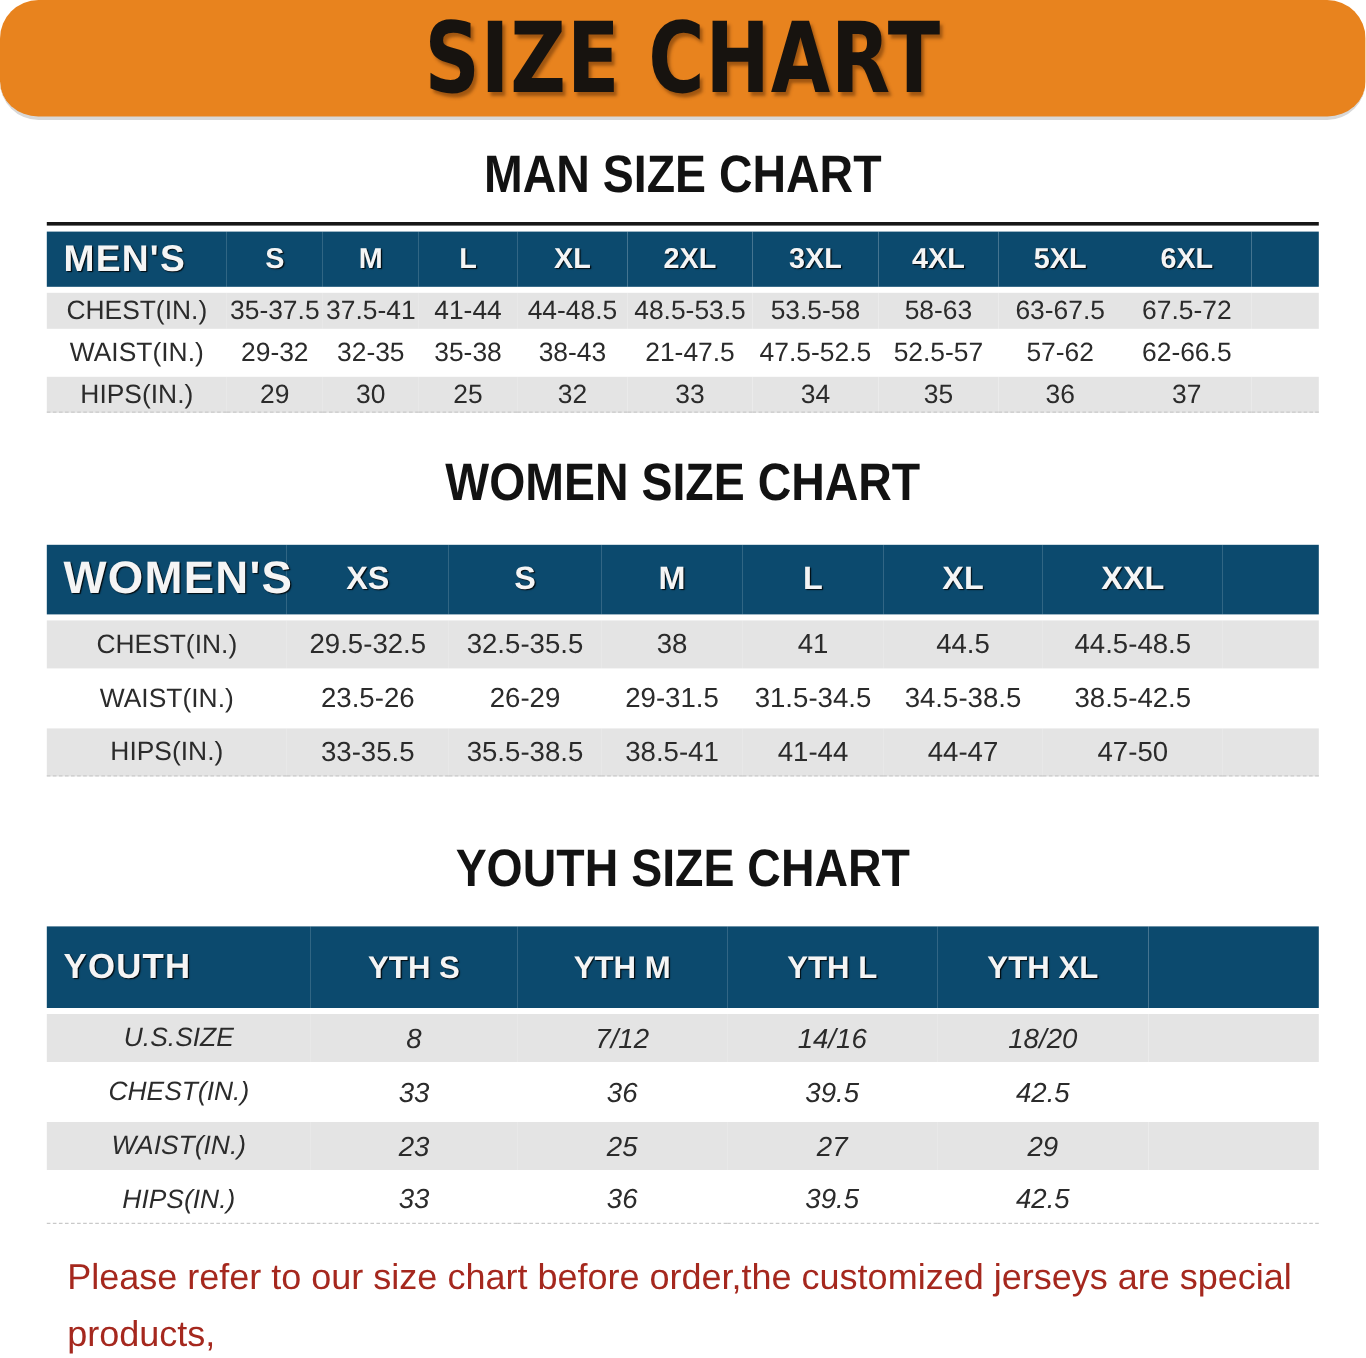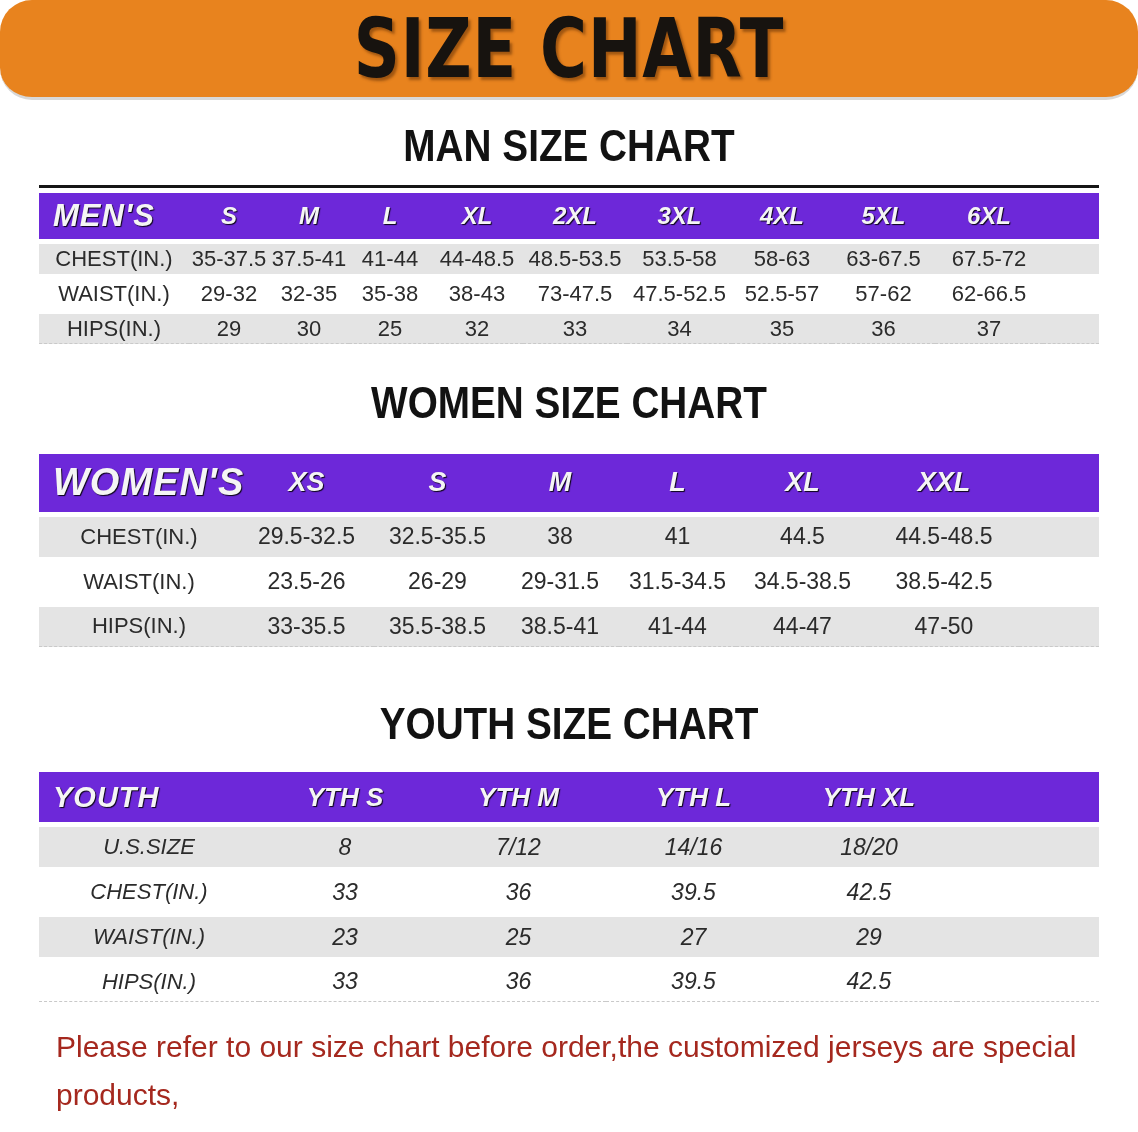--- a/index.html
+++ b/index.html
@@ -48,27 +48,26 @@
 
   
   table.size-table {
     width:1060px;
     margin:0 auto;
     border-collapse:separate;
     border-spacing:0 5px;
     table-layout:fixed;
   }
   table.size-table th {
-    background:#6d28d9;
+    background:#0c4a6e;
     color:#f5f5f5;
     font-weight:bold;
     text-align:center;
     white-space:nowrap;
     text-shadow:1px 1px 1px rgba(0,0,0,0.9);
-    font-style:italic;
   }
   table.size-table th.corner {
     text-align:left;
     padding-left:14px;
     letter-spacing:1px;
   }
   table.size-table td {
     text-align:center;
     white-space:nowrap;
     color:#2b2b2b;
@@ -79,21 +78,21 @@
 
   table.men   { border-top:3px solid #161616; }
   table.men th   { height:46px; font-size:24px; }
   table.men th.corner { font-size:31px; }
   table.men td   { height:30px; font-size:22px; }
 
   table.women th { height:58px; font-size:27px; }
   table.women th.corner { font-size:38px;margin-top:40px; }
   table.women td { height:40px; font-size:23px; }
 
-  table.youth th { height:50px; font-size:26px;margin-top:16px; }
+  table.youth th { height:68px; font-size:26px;margin-top:16px; }
   table.youth th.corner { font-size:29px; }
   table.youth td { height:40px; font-size:23px;font-style:italic; }
 
   td.rowlabel { font-size:22px !important; color:#1e1e1e; }
 
   
   .footer-note {
     margin-top:16px;
     padding-left:40px;
     padding-right:20px;
@@ -155,21 +154,21 @@
         <td>63-67.5</td>
         <td>67.5-72</td>
         <td></td>
       </tr>
       <tr>
         <td class="rowlabel">WAIST(IN.)</td>
         <td>29-32</td>
         <td>32-35</td>
         <td>35-38</td>
         <td>38-43</td>
-        <td>73-47.5</td>
+        <td>21-47.5</td>
         <td>47.5-52.5</td>
         <td>52.5-57</td>
         <td>57-62</td>
         <td>62-66.5</td>
         <td></td>
       </tr>
       <tr>
         <td class="rowlabel">HIPS(IN.)</td>
         <td>29</td>
         <td>30</td>

